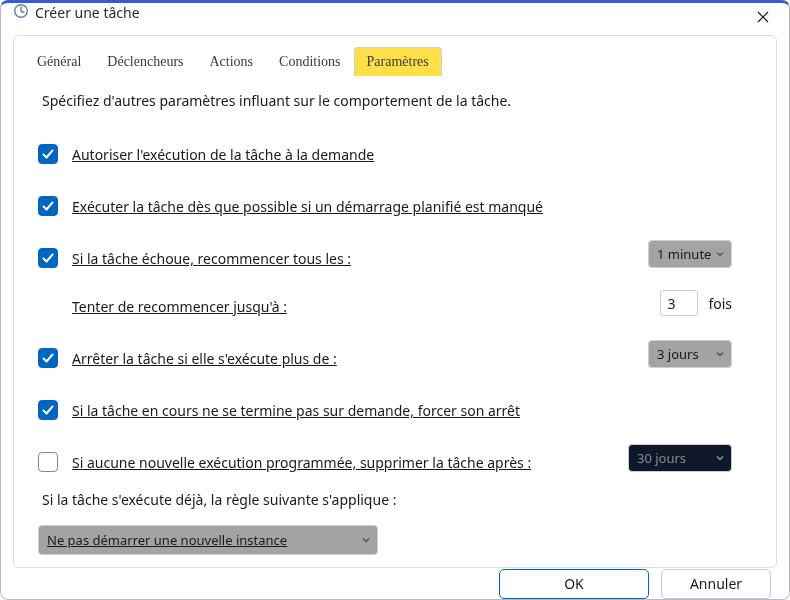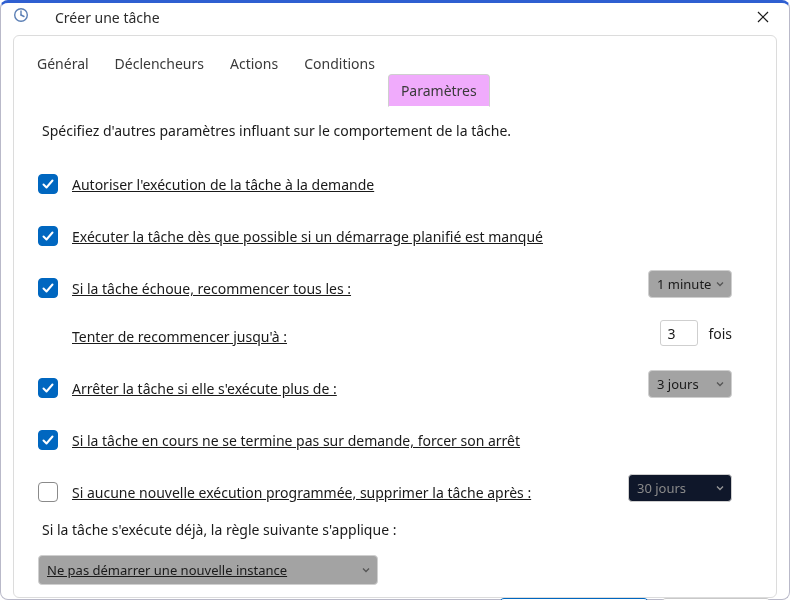--- a/index.html
+++ b/index.html
@@ -15,23 +15,23 @@
   .window {
     width: 790px; height: 600px;
     display: flex; flex-direction: column;
     border: 1px solid #b9b9c9;
     border-top: 3px solid #2f5fd1;
     border-radius: 8px;
     position: relative;
   }
   .titlebar {
     height: 34px;
-    display: flex; align-items: center;
+    display: flex; 
     padding: 0 12px;
-    gap: 24px;
+    gap: 4px;
   }
   .title-text { flex: 1; color: #2b2b2b; margin-left:2px;}
   .close-btn {
     width: 28px; height: 28px;
     display: flex; align-items: center; justify-content: center;
     cursor: pointer;
     border-radius: 4px;
   }
   .content-frame {
     margin: 4px 12px 0 12px;
@@ -40,36 +40,36 @@
     flex: 1;
     position: relative;
     background: #ffffff;
   }
   .tabstrip {
     display: flex;
     padding: 10px 10px 0 10px;
     gap: 0;
     position: relative;
     border-bottom: 1px solid transparent;
+    font-family: Liberation Serif, serif;
   }
   .tab {
     padding: 6px 12px 6px 12px;
     color: #3a3a3a;
     cursor: pointer;
     position: relative;
     top: 1px;
     border: 1px solid transparent;
     border-bottom: none;
   }
   .tab.active {
     border: 1px solid #cfcfcf;
     border-bottom: 1px solid #ffffff;
     border-radius: 4px 4px 0 0;
-    background: #f0abfc;
-    margin-top: 27px;
+    background: #fde047;
   }
   .tabline {
     position: absolute;
     left: 10px; right: 10px; bottom: 0;
     border-bottom: 1px solid #cfcfcf;
     z-index:-1;
   }
   .panel {
     padding: 12px 24px 12px 24px;
   }

